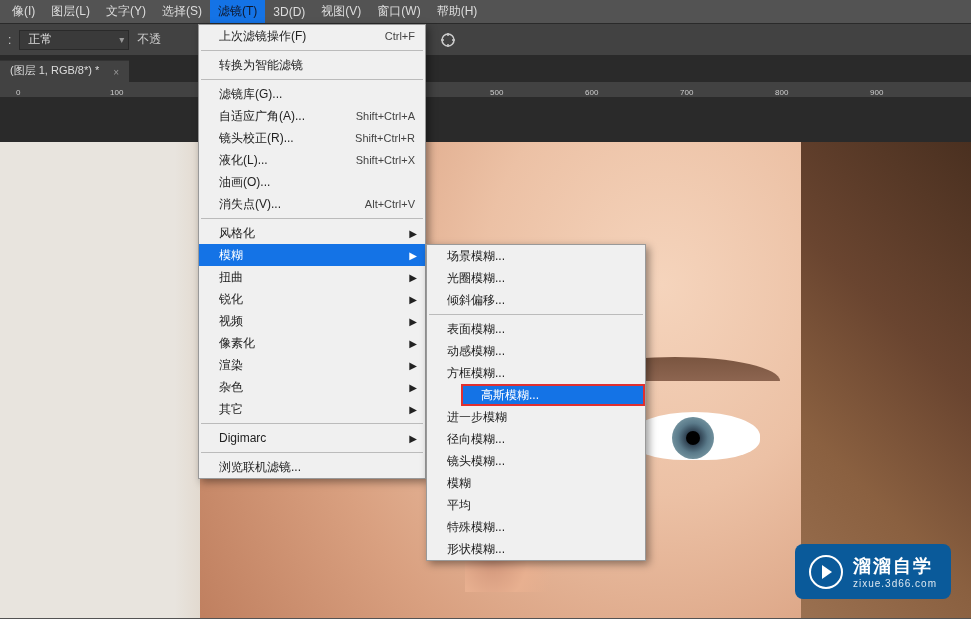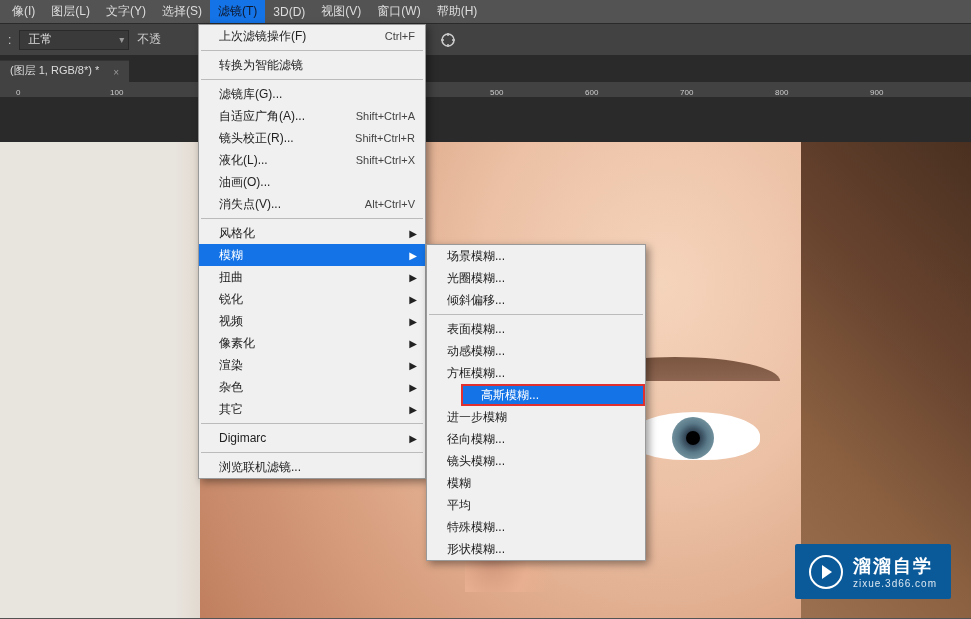--- a/index.html
+++ b/index.html
@@ -45,21 +45,21 @@
     .blur-submenu { top: 244px; left: 426px; width: 155px; }
     
     .menu-row { display: flex; align-items: center; padding: 4px 10px 4px 20px; font-size: 12px; color: #222; cursor: pointer; height: 22px; position: relative; }
     .menu-row-hover { background: #1473e6; color: #fff; }
     .menu-row-highlighted { outline: 2px solid #e03030; outline-offset: -2px; margin-left: 34px; }
     .menu-shortcut { margin-left: auto; color: #444; font-size: 11px; }
     .menu-arrow { position: absolute; right: 8px; font-size: 10px; }
     .menu-sep { height: 1px; background: #bbb; margin: 3px 2px; }
     
     
-    .watermark { position: absolute; bottom: 20px; right: 20px; background: #0a5a9a; color: #fff; padding: 10px 14px; display: flex; align-items: center; gap: 10px; border-radius: 2px; }
+    .watermark { position: absolute; bottom: 20px; right: 20px; background: #0a5a9a; color: #fff; padding: 10px 14px; display: flex; align-items: center; gap: 10px; border-radius: 8px; }
     .wm-icon { width: 34px; height: 34px; border: 2px solid #fff; border-radius: 50%; display: flex; align-items: center; justify-content: center; }
     .wm-play { width: 0; height: 0; border-left: 10px solid #fff; border-top: 7px solid transparent; border-bottom: 7px solid transparent; margin-left: 3px; }
     .wm-text { display: flex; flex-direction: column; }
     .wm-title { font-size: 18px; font-weight: bold; letter-spacing: 2px; }
     .wm-url { font-size: 10px; opacity: 0.85; letter-spacing: 1px; }
     
     .toolbar-icons { display: flex; gap: 12px; margin-left: 6px; }
     .tb-icon { width: 18px; height: 18px; position: relative; }
   </style>
 </head>

